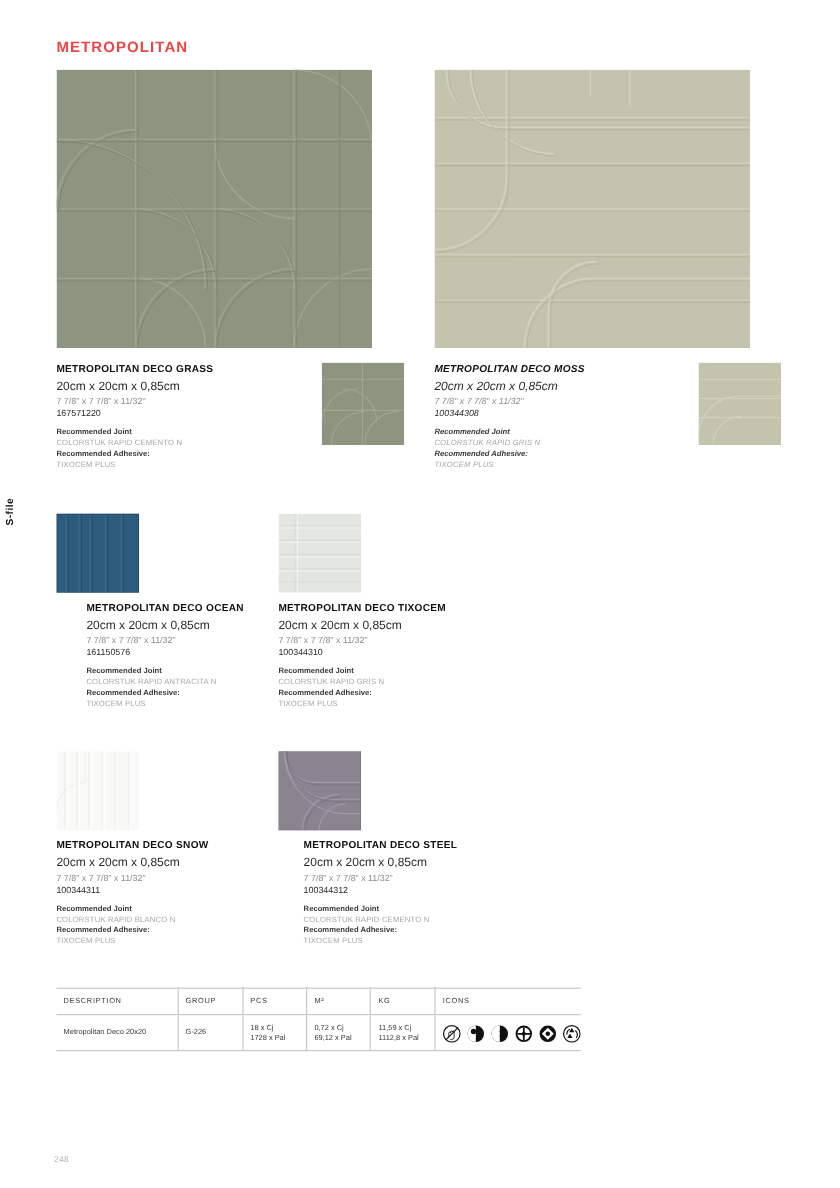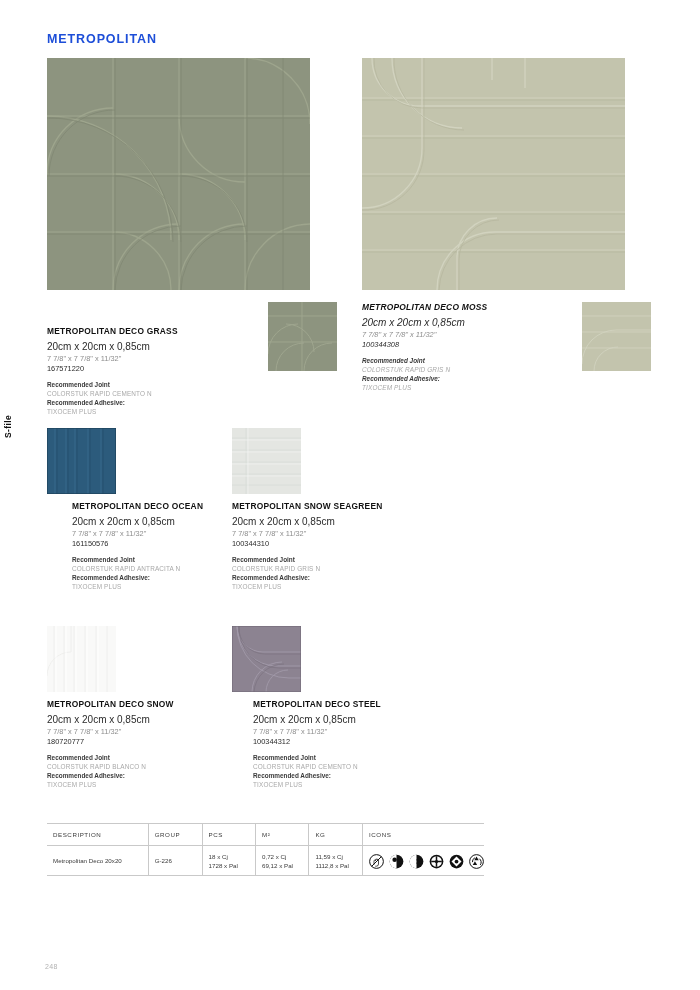--- a/index.html
+++ b/index.html
@@ -17,21 +17,21 @@
   }
 
   
   #page-title {
     position: absolute;
     left: 47px;
     top: 32px;
     font-size: 12.5px;
     font-weight: bold;
     letter-spacing: 0.9px;
-    color: #1d4ed8;
+    color: #ef4444;
   }
 
   
   #side-tab {
     position: absolute;
     left: 3px;
     top: 438px;
     font-size: 8.5px;
     font-weight: bold;
     letter-spacing: 0.4px;
@@ -370,21 +370,21 @@
     </g>
     <g stroke="#7b7280" stroke-width="0.8" fill="none" opacity="0.85">
       <path d="M7 0 A 26 26 0 0 0 33 28 L 69 28"></path>
       <path d="M7 0 A 40 40 0 0 0 47 42 L 69 42"></path>
       <path d="M22 66 A 30 30 0 0 1 52 38"></path>
     </g>
     <rect width="69" height="66" fill="none" stroke="#6e6674" stroke-width="1"></rect>
   </svg>
 </div>
 
-<div class="product-info" style="left:47px; top:302px;margin-top:24px;">
+<div class="product-info" style="left:47px; top:302px;">
   <p class="p-name">METROPOLITAN DECO GRASS</p>
   <p class="p-dim-metric">20cm x 20cm x 0,85cm</p>
   <p class="p-dim-imperial">7 7/8" x 7 7/8" x 11/32"</p>
   <p class="p-code">167571220</p>
   <p class="p-lbl">Recommended Joint</p>
   <p class="p-val">COLORSTUK RAPID CEMENTO N</p>
   <p class="p-lbl">Recommended Adhesive:</p>
   <p class="p-val">TIXOCEM PLUS</p>
 </div>
 
@@ -404,35 +404,35 @@
   <p class="p-dim-metric">20cm x 20cm x 0,85cm</p>
   <p class="p-dim-imperial">7 7/8" x 7 7/8" x 11/32"</p>
   <p class="p-code">161150576</p>
   <p class="p-lbl">Recommended Joint</p>
   <p class="p-val">COLORSTUK RAPID ANTRACITA N</p>
   <p class="p-lbl">Recommended Adhesive:</p>
   <p class="p-val">TIXOCEM PLUS</p>
 </div>
 
 <div class="product-info" style="left:232px; top:501px; width:180px;">
-  <p class="p-name">METROPOLITAN SNOW SEAGREEN</p>
+  <p class="p-name">METROPOLITAN DECO TIXOCEM</p>
   <p class="p-dim-metric">20cm x 20cm x 0,85cm</p>
   <p class="p-dim-imperial">7 7/8" x 7 7/8" x 11/32"</p>
   <p class="p-code">100344310</p>
   <p class="p-lbl">Recommended Joint</p>
   <p class="p-val">COLORSTUK RAPID GRIS N</p>
   <p class="p-lbl">Recommended Adhesive:</p>
   <p class="p-val">TIXOCEM PLUS</p>
 </div>
 
 <div class="product-info" style="left:47px; top:699px; width:180px;">
   <p class="p-name">METROPOLITAN DECO SNOW</p>
   <p class="p-dim-metric">20cm x 20cm x 0,85cm</p>
   <p class="p-dim-imperial">7 7/8" x 7 7/8" x 11/32"</p>
-  <p class="p-code">180720777</p>
+  <p class="p-code">100344311</p>
   <p class="p-lbl">Recommended Joint</p>
   <p class="p-val">COLORSTUK RAPID BLANCO N</p>
   <p class="p-lbl">Recommended Adhesive:</p>
   <p class="p-val">TIXOCEM PLUS</p>
 </div>
 
 <div class="product-info" style="left:232px; top:699px; width:180px;margin-left:21px;">
   <p class="p-name">METROPOLITAN DECO STEEL</p>
   <p class="p-dim-metric">20cm x 20cm x 0,85cm</p>
   <p class="p-dim-imperial">7 7/8" x 7 7/8" x 11/32"</p>

